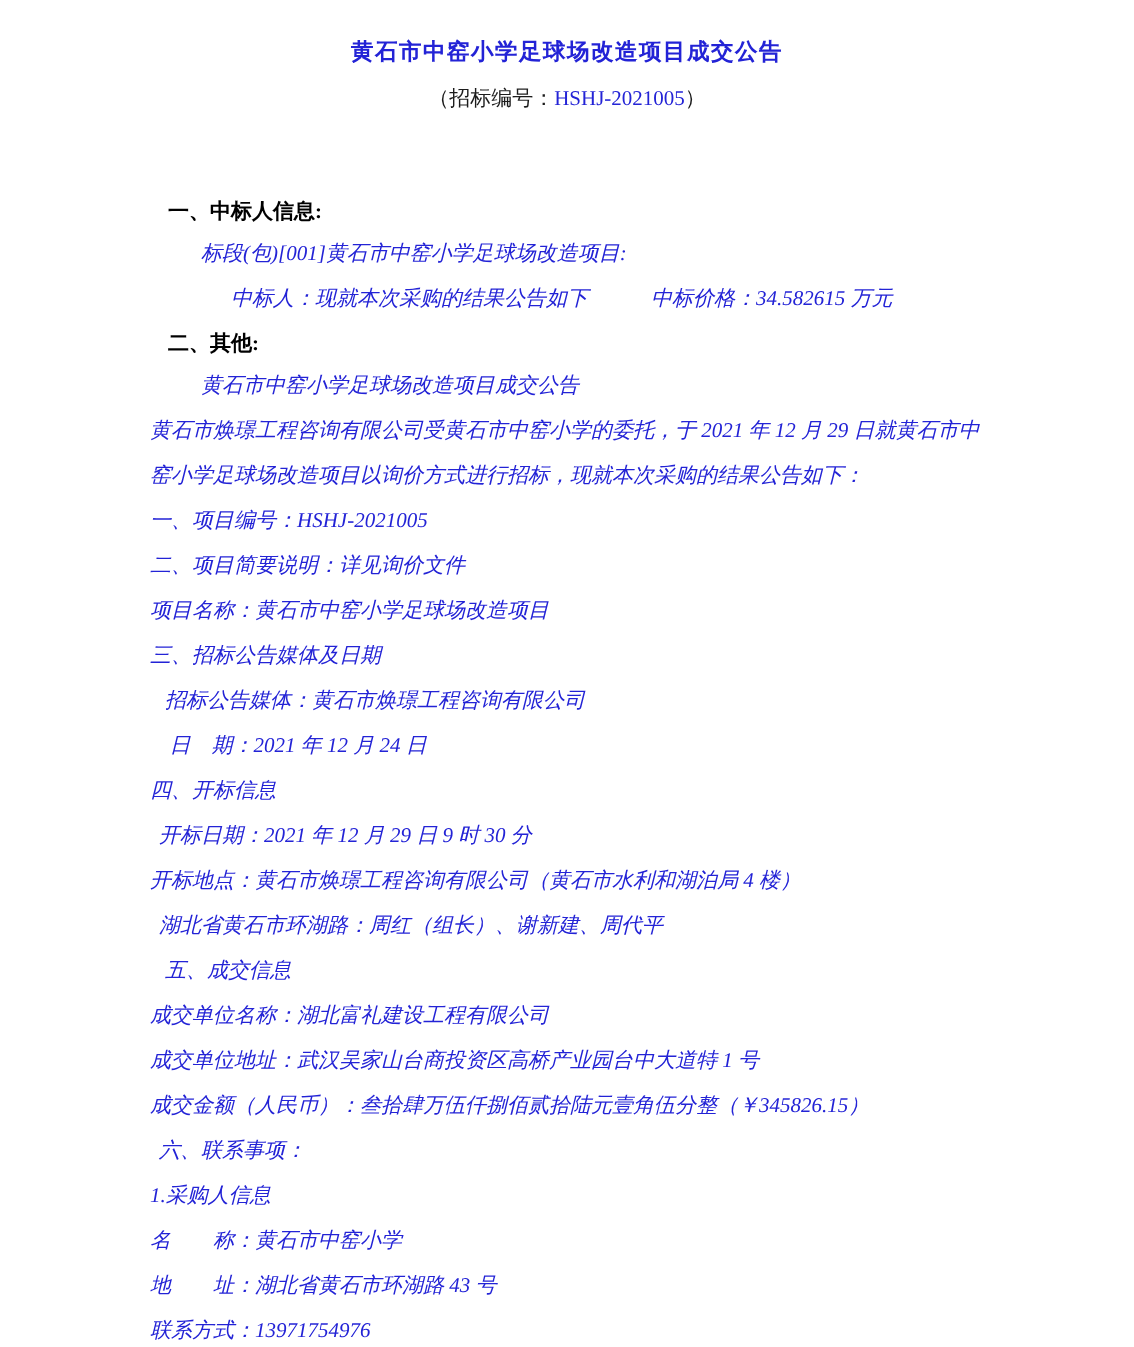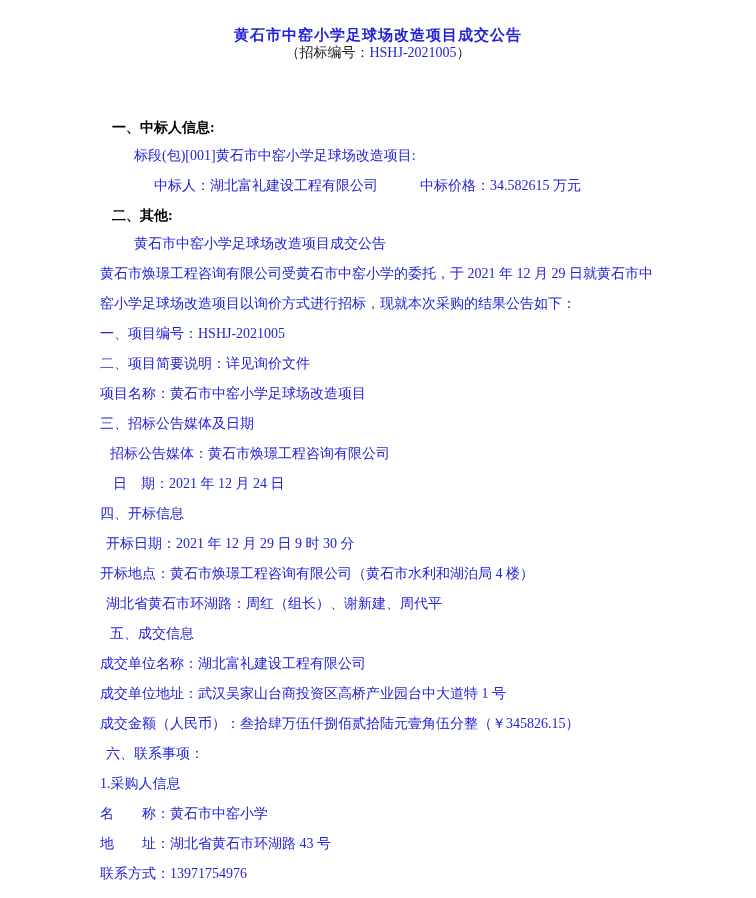--- a/index.html
+++ b/index.html
@@ -23,38 +23,39 @@
     font-size: 15px;
     font-weight: bold;
     color: #2323d6;
     letter-spacing: 1px;
     line-height: 18px;
   }
   .subtitle {
     text-align: center;
     font-size: 14px;
     color: #1c1c1c;
+    margin-top: 14px;
     line-height: 18px;
   }
   .subtitle .code { color: #2323d6; }
   .heading {
     font-size: 14px;
     font-weight: bold;
     color: #000000;
     line-height: 16px;
     margin-bottom: 12px;
   }
   .heading.first { margin-top: 58px; }
   .line {
     font-size: 14px;
     line-height: 16px;
     margin-bottom: 14px;
     white-space: nowrap;
   }
-  .blue { color: #2323d6; }
+  .blue { color: #2323d6; font-style: italic; }
   .ind-6  { padding-left: 6px; }
   .ind-10 { padding-left: 10px; }
   .ind-12 { padding-left: 12px; }
   .ind-13 { padding-left: 13px; }
   .ind-34 { padding-left: 34px; }
   .ind-54 { padding-left: 54px; }
   .price-gap { margin-left: 42px; }
 </style>
 </head>
 <body>
@@ -62,21 +63,21 @@
 <div class="doc">
 
   <div class="title">黄石市中窑小学足球场改造项目成交公告</div>
 
   <div class="subtitle"><span>（招标编号：</span><span class="code">HSHJ-2021005</span><span>）</span></div>
 
   <div class="heading first ind-12">一、中标人信息:</div>
 
   <div class="line blue ind-34">标段(包)[001]黄石市中窑小学足球场改造项目:</div>
 
-  <div class="line blue ind-54"><span>中标人：湖北富礼建设工程有限公司</span><span class="price-gap">中标价格：34.582615 万元</span></div>
+  <div class="line blue ind-54"><span>中标人：现就本次采购的结果公告如下</span><span class="price-gap">中标价格：34.582615 万元</span></div>
 
   <div class="heading ind-12">二、其他:</div>
 
   <div class="line blue ind-34">黄石市中窑小学足球场改造项目成交公告</div>
   <div class="line blue">黄石市焕璟工程咨询有限公司受黄石市中窑小学的委托，于 2021 年 12 月 29 日就黄石市中</div>
   <div class="line blue">窑小学足球场改造项目以询价方式进行招标，现就本次采购的结果公告如下：</div>
   <div class="line blue">一、项目编号：HSHJ-2021005</div>
   <div class="line blue">二、项目简要说明：详见询价文件</div>
   <div class="line blue">项目名称：黄石市中窑小学足球场改造项目</div>
   <div class="line blue">三、招标公告媒体及日期</div>

